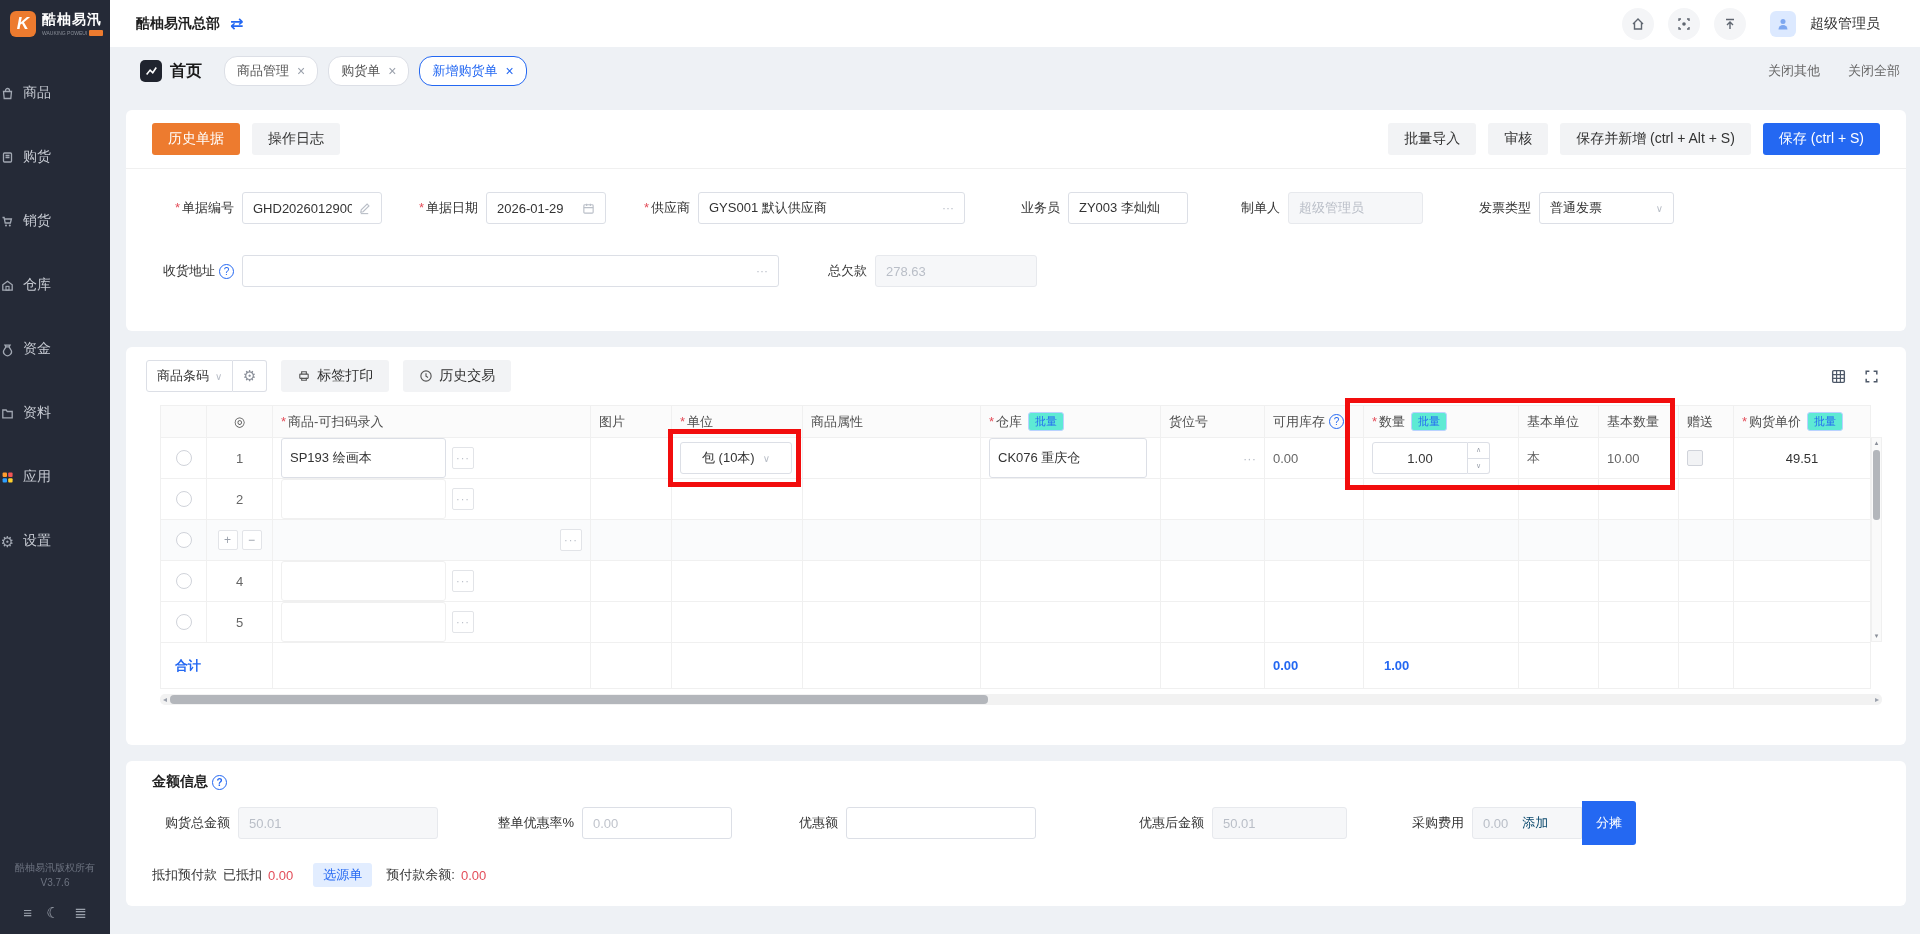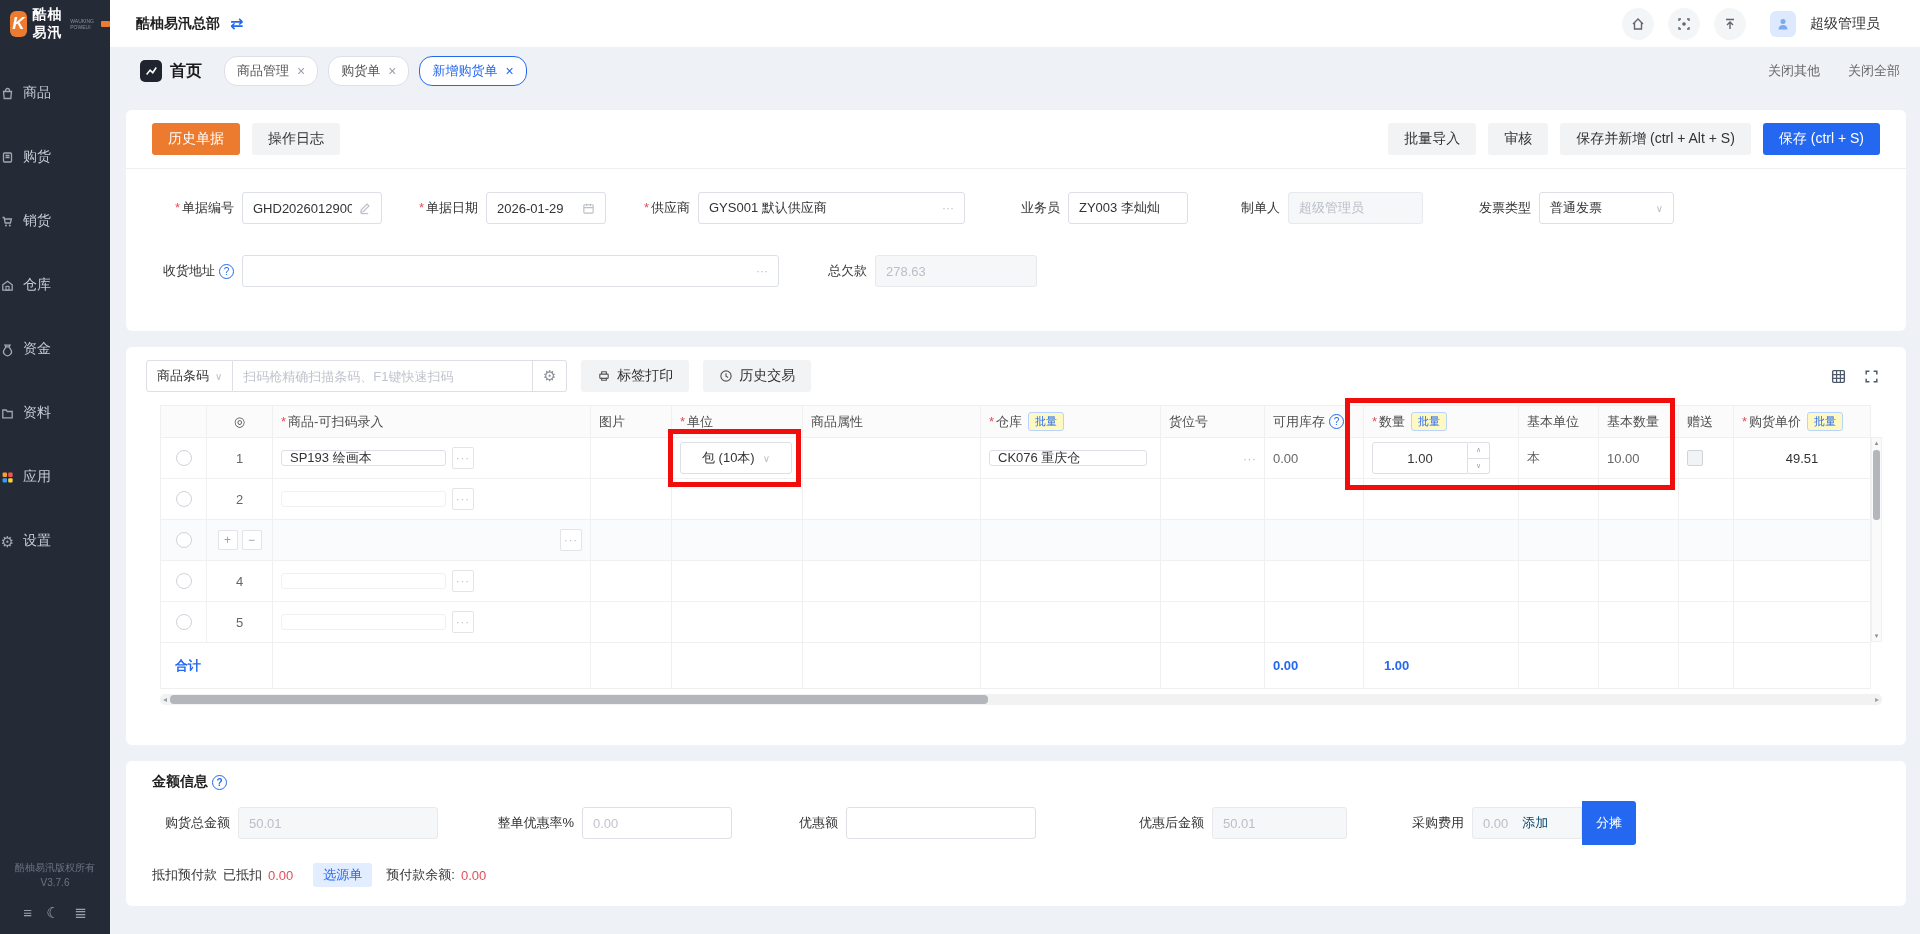--- a/index.html
+++ b/index.html
@@ -2,21 +2,21 @@
 <html><head>
 <meta charset="utf-8">
 <style>
   *{box-sizing:border-box;margin:0;padding:0}
   html,body{width:1920px;height:934px}
   body{position:relative;overflow:hidden;background:#eef1f5;font-family:"Liberation Sans","DejaVu Sans",sans-serif;font-size:13px;color:#333}
   
   .sidebar{position:absolute;left:0;top:0;width:110px;height:934px;background:#252a37;z-index:5}
   .logo{height:47px;display:flex;align-items:center;padding-left:10px;gap:6px}
   .logo-mark{width:26px;height:26px;background:#ed7b2f;border-radius:6px;color:#fff;font-weight:bold;font-size:17px;display:flex;align-items:center;justify-content:center;font-style:italic}
-  .logo-txt{display:flex;flex-direction:row}
+  .logo-txt{display:flex;flex-direction:column}
   .logo-name{color:#fff;font-size:14px;font-weight:bold;letter-spacing:1px}
   .logo-tag{display:flex;align-items:center;gap:2px;margin-top:1px}
   .logo-tag span{color:#8a8f99;font-size:5px}
   .logo-chip{width:14px;height:6px;background:#ed7b2f;border-radius:1px;display:inline-block}
   .nav{margin-top:14px}
   .nav-item{height:64px;display:flex;align-items:center;gap:8px;color:#c6cad2;font-size:14px;cursor:pointer}
   .nav-item svg{flex:0 0 auto}
   .nav-ico{width:15px;height:15px;display:inline-flex;align-items:center;justify-content:center;color:#a2a8b3;font-size:15px;line-height:1}
   .side-foot{position:absolute;bottom:0;left:0;width:110px;text-align:center}
   .copyright{color:#6d7380;font-size:10px;line-height:15px}
@@ -72,24 +72,24 @@
   .tl-icons{margin-left:auto;display:flex;gap:16px;color:#4e5969}
   .tl-icons span{cursor:pointer;display:inline-flex}
   
   .tbl{position:absolute;left:34px;top:58px;width:1711px;border-top:1px solid #f0f0f0;border-left:1px solid #f0f0f0}
   .trow{display:grid;grid-template-columns:46px 66px 318px 81px 131px 178px 180px 104px 99px 155px 80px 80px 55px 137px}
   .cell{border-right:1px solid #f0f0f0;border-bottom:1px solid #f0f0f0;display:flex;align-items:center;padding:0 8px;min-width:0;overflow:hidden}
   .thead .cell{height:32px;background:#fbfbfb;color:#4e4e4e}
   .tr .cell{height:41px;background:#fff}
   .tr.hov .cell{background:#fafbfc}
   .tfoot .cell{height:46px;background:#fff}
-  .badge{border:1px solid #b9d2ff;background:#fef9c3;color:#2468f2;font-size:11px;border-radius:3px;padding:1px 6px;margin-left:6px;cursor:pointer;white-space:nowrap}
+  .badge{border:1px solid #b9d2ff;background:#5eead4;color:#2468f2;font-size:11px;border-radius:3px;padding:1px 6px;margin-left:6px;cursor:pointer;white-space:nowrap}
   .radio{width:16px;height:16px;border:1px solid #d0d3da;border-radius:50%;background:#fff;margin:0 auto;cursor:pointer}
   .numcell{justify-content:center;color:#666}
-  .mini{height:16px;border:1px solid #dcdfe6;border-radius:3px;background:#fff;display:flex;align-items:center;padding:0 8px;color:#333}
+  .mini{height:40px;border:1px solid #dcdfe6;border-radius:3px;background:#fff;display:flex;align-items:center;padding:0 8px;color:#333}
   .mini.ghost{border-color:#f0f0f0}
   .dots{width:22px;height:22px;border:1px solid #e2e4e8;border-radius:2px;background:#fff;color:#b9bec7;font-size:11px;display:inline-flex;align-items:center;justify-content:center;margin-left:6px;cursor:pointer;letter-spacing:1px}
   .sel{height:32px;border:1px solid #dcdfe6;border-radius:3px;width:112px;display:flex;align-items:center;justify-content:center;gap:8px;cursor:pointer;background:#fff}
   .qtywrap{display:flex;align-items:stretch;height:32px}
   .qtyipt{width:96px;border:1px solid #dcdfe6;border-radius:3px 0 0 3px;display:flex;align-items:center;justify-content:center;background:#fff}
   .spin{width:22px;border:1px solid #dcdfe6;border-left:none;border-radius:0 3px 3px 0;display:flex;flex-direction:column;background:#fff}
   .spin span{flex:1;display:flex;align-items:center;justify-content:center;font-size:7px;color:#9aa0ab;cursor:pointer}
   .spin span:first-child{border-bottom:1px solid #dcdfe6}
   .chk{width:16px;height:16px;border:1px solid #d0d3da;border-radius:2px;background:#f2f3f5;cursor:pointer}
   .pm{width:20px;height:20px;border:1px solid #e2e4e8;border-radius:2px;background:#fff;color:#9aa0ab;display:inline-flex;align-items:center;justify-content:center;font-size:12px;cursor:pointer}
@@ -318,23 +318,20 @@
     </span>
   </div>
 </section>
 
 <section class="card" id="card2">
   <div class="tl">
     <span class="tl-sel">
       <span>商品条码</span>
       <span class="chev">∨</span>
     </span>
-    <span class="ipt tl-scan">
-      <input placeholder="扫码枪精确扫描条码、F1键快速扫码" style="">
-    </span>
     <span class="tl-gear">
         <span>⚙</span>
       </span>
     <button class="btn">
       <svg width="14" height="14" viewBox="0 0 15 15">
           <rect x="3" y="5.5" width="9" height="4.5" rx="0.5" fill="none" stroke="#555" stroke-width="1.2"></rect>
           <path d="M5 5.5V3h5v2.5M5 9.5V12h5V9.5" fill="none" stroke="#555" stroke-width="1.2"></path>
         </svg>
       <span>标签打印</span>
     </button>

